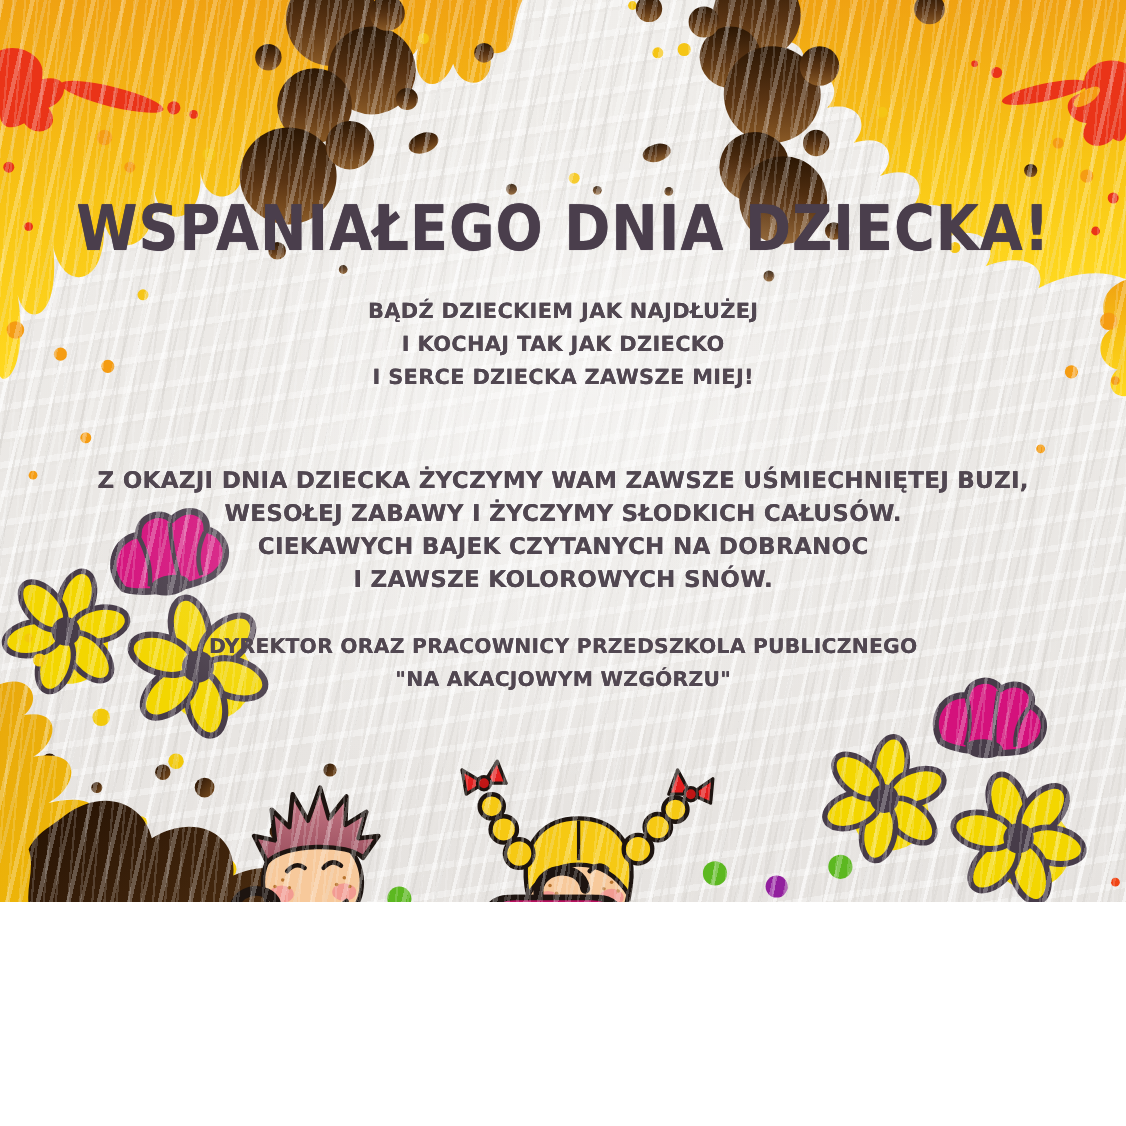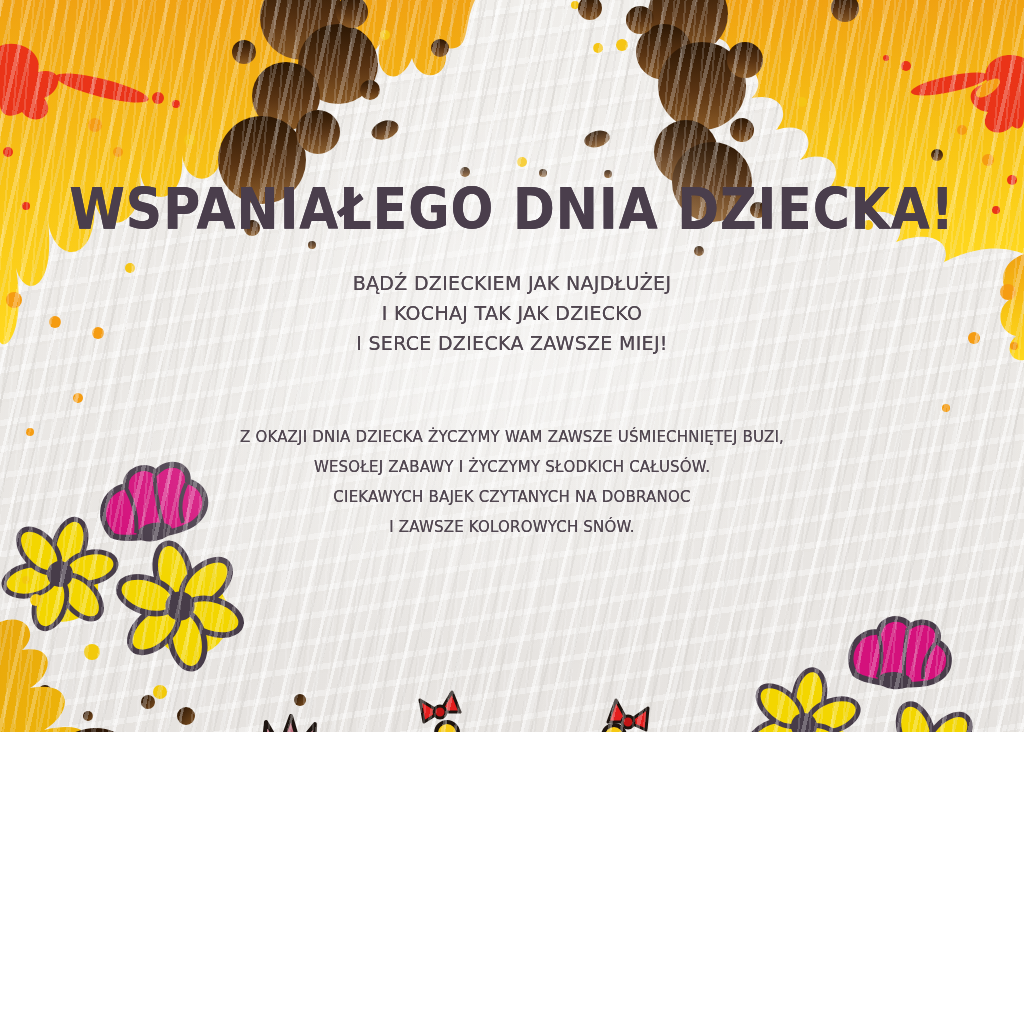--- a/index.html
+++ b/index.html
@@ -1,17 +1,17 @@
 <!DOCTYPE html>
 <html><head>
 <meta charset="utf-8">
 <style>
   html,body{margin:0;padding:0;background:#ffffff;}
   .poster{
-    position:relative;width:1024px;height:732px;overflow:hidden;
+    position:relative;width:1024px;height:820px;overflow:hidden;
     font-family:"DejaVu Sans", sans-serif;
     background-color:#eceae7;
     background-image:
       repeating-linear-gradient(104deg, rgba(255,255,255,.55) 0 3px, rgba(255,255,255,0) 3px 9px, rgba(210,207,203,.38) 9px 11px, rgba(255,255,255,0) 11px 22px),
       repeating-linear-gradient(98deg, rgba(221,218,214,.5) 0 2px, rgba(255,255,255,0) 2px 14px),
       repeating-linear-gradient(172deg, rgba(255,255,255,.35) 0 6px, rgba(229,226,222,.35) 6px 9px, rgba(255,255,255,0) 9px 26px),
       linear-gradient(180deg,#f0eeeb,#e6e3e0);
   }
   .decor{position:absolute;inset:0;z-index:1;}
   .texture{
@@ -23,25 +23,25 @@
       repeating-linear-gradient(95deg, rgba(255,255,255,.16) 0 2px, rgba(255,255,255,0) 2px 11px);
   }
   .content{position:absolute;inset:0;z-index:3;text-align:center;color:#514751;}
   .title{
     position:absolute;top:176px;left:50%;margin:0;width:max-content;
     transform:translateX(-50%) scale(.97,1.1);transform-origin:center top;
     font-size:52px;font-weight:bold;letter-spacing:1px;color:#4a3e4c;
     text-shadow:0 0 .6px #4a3e4c;
   }
   .block{position:absolute;left:0;right:0;}
-  .block p{margin:0;font-weight:normal;text-shadow:0 0 .4px currentColor;}
+  .block p{margin:0;font-weight:bold;text-shadow:0 0 .4px currentColor;}
   .poem{top:268px;}
   .poem p{font-size:19px;line-height:30px;letter-spacing:.3px;}
   .wishes{top:422px;}
-  .wishes p{font-size:15px;line-height:30px;letter-spacing:.2px;text-align:center;}
+  .wishes p{font-size:21px;line-height:30px;letter-spacing:.2px;text-align:center;}
   .signature{top:574px;}
   .signature p{font-size:18.5px;line-height:30px;letter-spacing:.2px;}
 </style>
 </head>
 <body>
 
 <div class="poster">
 
   <svg class="decor" viewBox="0 0 1024 1024" width="1024" height="1024">
     <defs>
@@ -411,14 +411,18 @@
       <p>BĄDŹ DZIECKIEM JAK NAJDŁUŻEJ</p>
       <p>I KOCHAJ TAK JAK DZIECKO</p>
       <p>I SERCE DZIECKA ZAWSZE MIEJ!</p>
     </div>
     <div class="block wishes">
       <p>Z OKAZJI DNIA DZIECKA ŻYCZYMY WAM ZAWSZE UŚMIECHNIĘTEJ BUZI,</p>
       <p>WESOŁEJ ZABAWY I ŻYCZYMY SŁODKICH CAŁUSÓW.</p>
       <p>CIEKAWYCH BAJEK CZYTANYCH NA DOBRANOC</p>
       <p>I ZAWSZE KOLOROWYCH SNÓW.</p>
     </div>
+    <div class="block signature">
+      <p>DYREKTOR ORAZ PRACOWNICY PRZEDSZKOLA PUBLICZNEGO</p>
+      <p>"NA AKACJOWYM WZGÓRZU"</p>
+    </div>
   </div>
 </div>
 
 </body></html>

